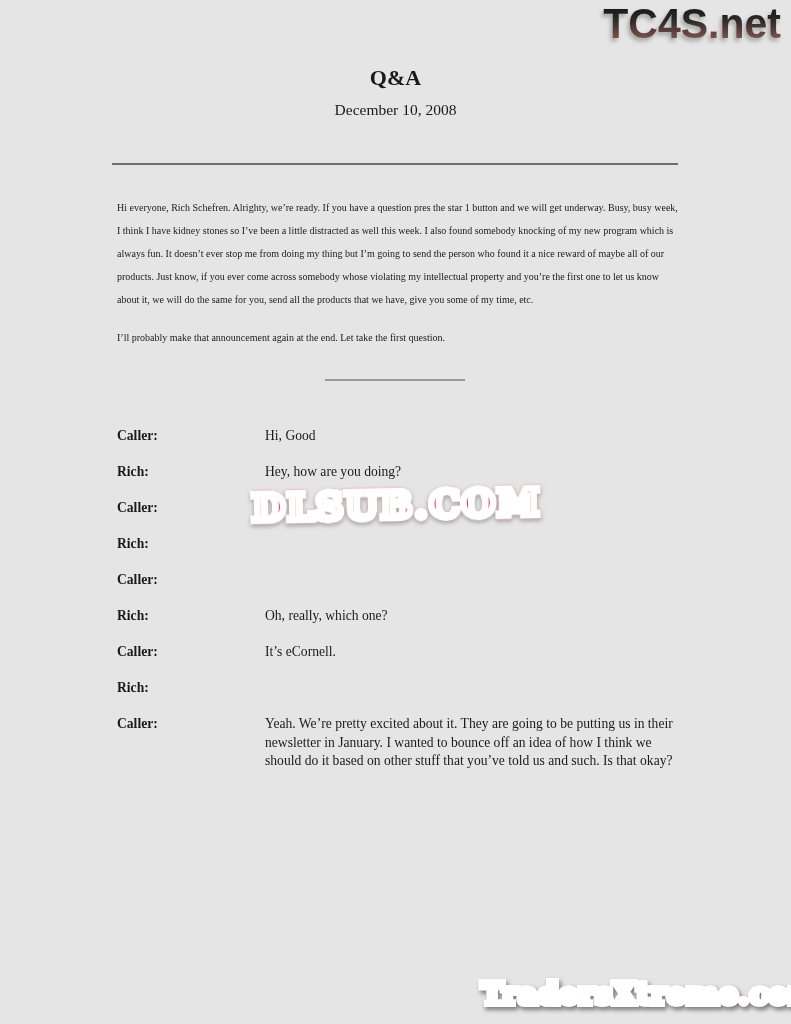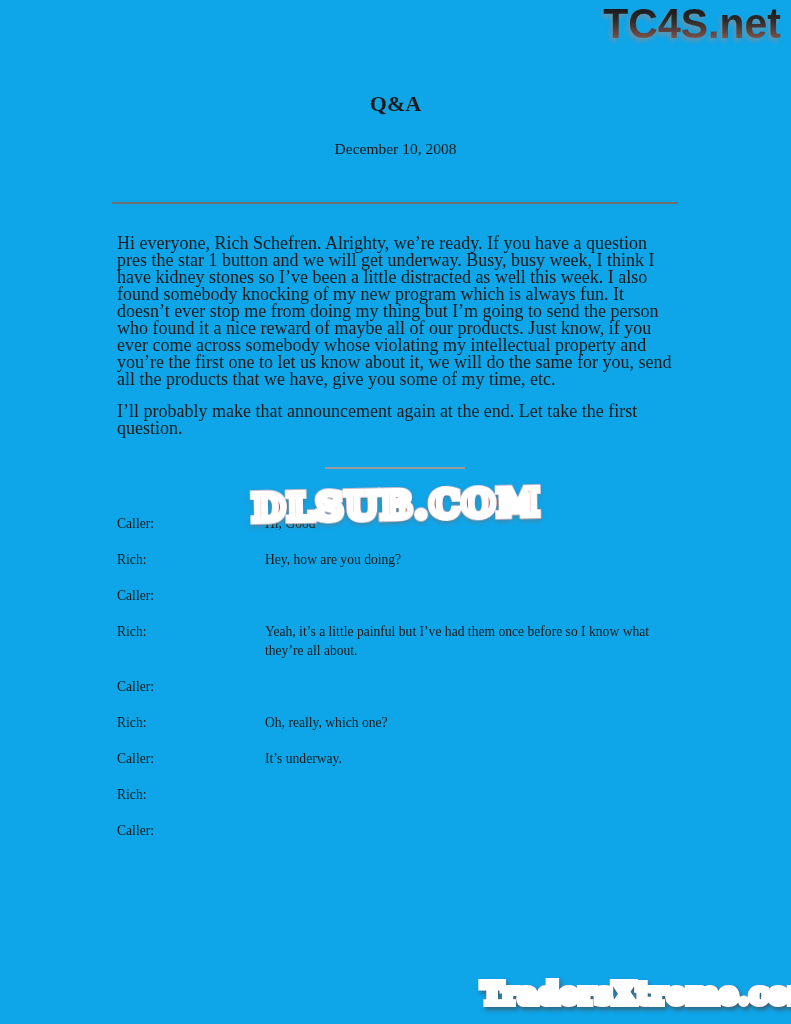--- a/index.html
+++ b/index.html
@@ -4,21 +4,21 @@
 <style>
   html, body {
     margin: 0;
     padding: 0;
     background: #ffffff;
   }
   .page {
     position: relative;
     width: 791px;
     height: 1024px;
-    background: #0ea5e9;
+    background: #e5e5e5;
     overflow: hidden;
     font-family: "Liberation Serif", serif;
     color: #1a1a1a;
   }
 
   
   .site-logo {
     position: absolute;
     top: 1px;
     right: 10px;
@@ -36,28 +36,28 @@
       background: linear-gradient(180deg, #141414 8%, #2e2b2a 42%, #6e4a44 72%, #9b7a72 100%);
       -webkit-background-clip: text;
       background-clip: text;
       color: transparent;
     }
   }
 
   
   .doc-title {
     margin: 0;
-    padding-top: 91px;
+    padding-top: 65px;
     text-align: center;
     font-size: 22px;
     font-weight: bold;
     line-height: 26px;
   }
   .doc-date {
-    margin-top: 22px;
+    margin-top: 9px;
     text-align: center;
     font-size: 15.5px;
     line-height: 19px;
   }
 
   
   .rule-full {
     margin: 44px 113px 0 112px;
     height: 0;
     border: none;
@@ -69,43 +69,43 @@
     width: 140px;
     height: 0;
     border: none;
     border-top: 2px solid #9a9a9a;
   }
 
   
   .body-text {
     margin-left: 117px;
     width: 561px;
-    font-size: 18px;
-    line-height: 17px;
+    font-size: 10px;
+    line-height: 23px;
   }
   .para { margin: 0; }
   .para-1 { margin-top: 31px; }
   .para-2 { margin-top: 15px; }
 
   
   .dialogue {
     margin-top: 46px;
     margin-left: 117px;
     width: 561px;
     font-size: 13.6px;
     line-height: 18.5px;
   }
   .dlg-row {
     display: flex;
     margin-bottom: 17.5px;
   }
   .dlg-speaker {
     width: 148px;
     flex: 0 0 148px;
-    font-weight: normal;
+    font-weight: bold;
   }
   .dlg-text {
     flex: 1 1 auto;
     max-width: 412px;
   }
 
   
   .wm-center {
     position: absolute;
     left: 252px;
@@ -181,38 +181,38 @@
     </div>
     <div class="dlg-row">
       <span class="dlg-speaker">Rich:</span>
       <span class="dlg-text">Hey, how are you doing?</span>
     </div>
     <div class="dlg-row">
       <span class="dlg-speaker">Caller:</span>
     </div>
     <div class="dlg-row">
       <span class="dlg-speaker">Rich:</span>
-      <span class="dlg-text">Yeah, it’s a little painful but I’ve had them once before so I know what they’re all about.</span>
     </div>
     <div class="dlg-row">
       <span class="dlg-speaker">Caller:</span>
     </div>
     <div class="dlg-row">
       <span class="dlg-speaker">Rich:</span>
       <span class="dlg-text">Oh, really, which one?</span>
     </div>
     <div class="dlg-row">
       <span class="dlg-speaker">Caller:</span>
-      <span class="dlg-text">It’s underway.</span>
-    </div>
-    <div class="dlg-row">
-      <span class="dlg-speaker">Rich:</span>
-    </div>
-    <div class="dlg-row">
-      <span class="dlg-speaker">Caller:</span>
+      <span class="dlg-text">It’s eCornell.</span>
+    </div>
+    <div class="dlg-row">
+      <span class="dlg-speaker">Rich:</span>
+    </div>
+    <div class="dlg-row">
+      <span class="dlg-speaker">Caller:</span>
+      <span class="dlg-text">Yeah. We’re pretty excited about it. They are going to be putting us in their newsletter in January. I wanted to bounce off an idea of how I think we should do it based on other stuff that you’ve told us and such. Is that okay?</span>
     </div>
   </div>
 
   <div class="wm-center">DLSUB.COM</div>
 
   <div class="wm-bottom">TradersXtreme.com</div>
 
 </div>
 
 </body></html>

